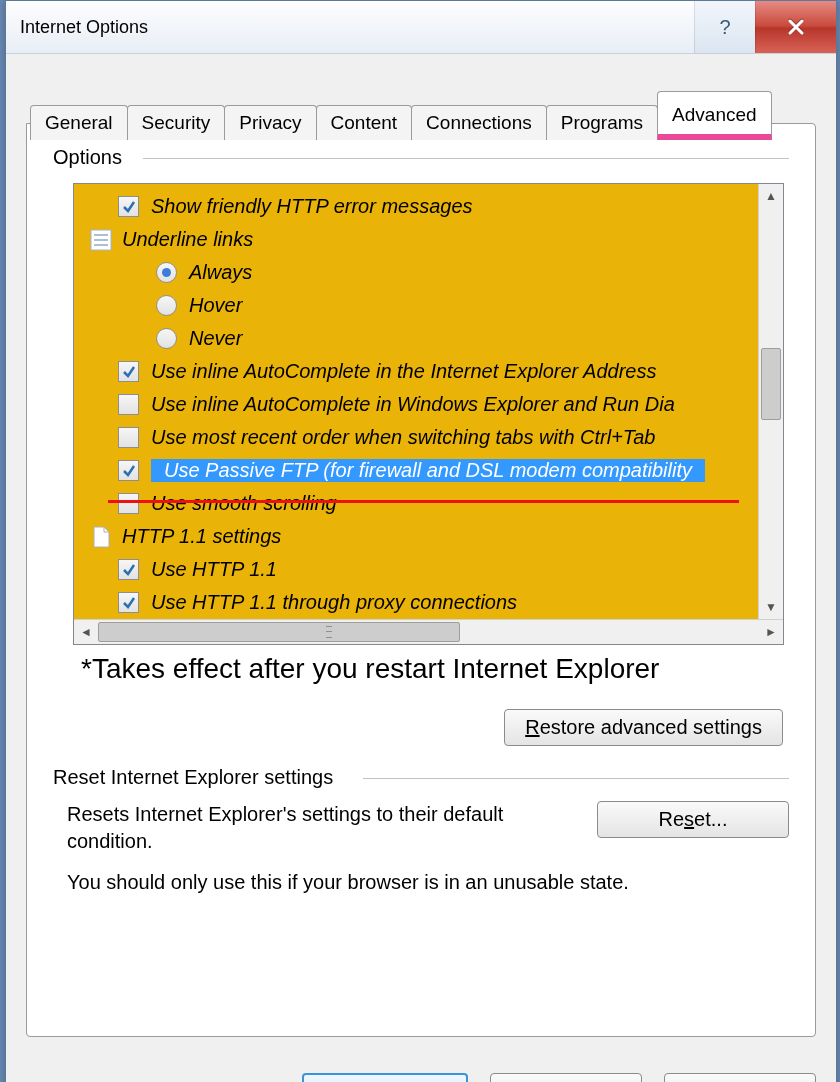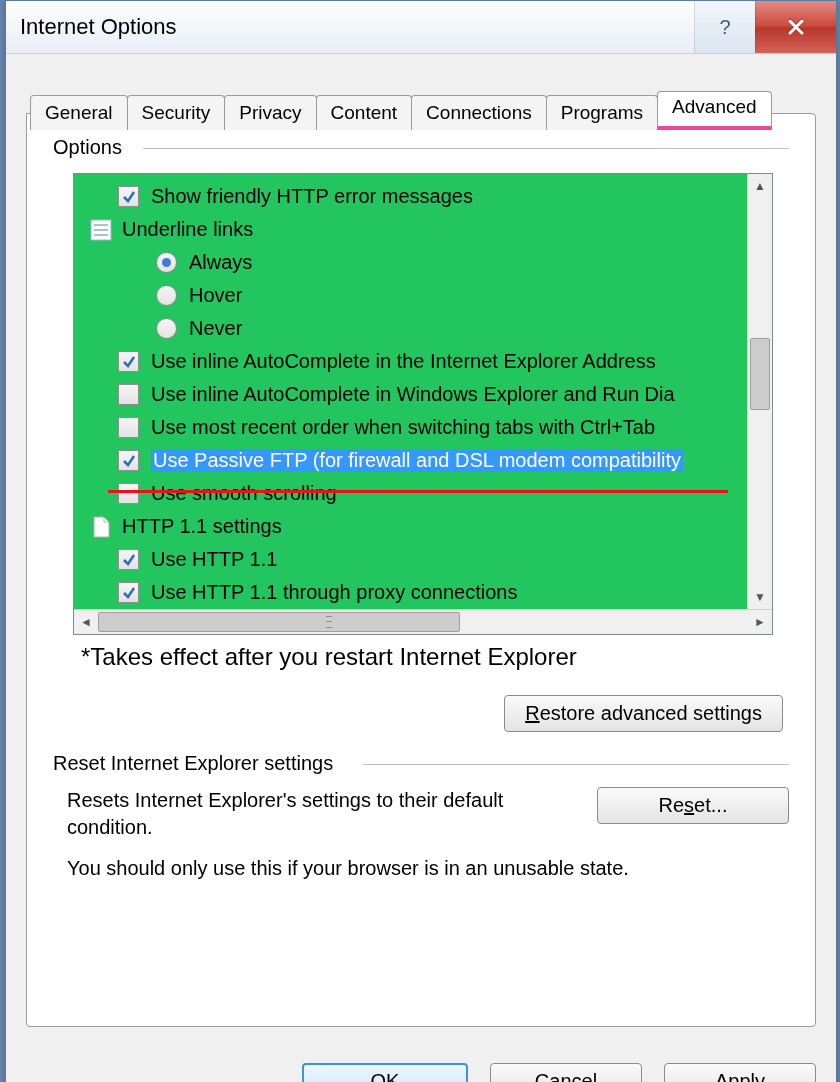--- a/index.html
+++ b/index.html
@@ -22,21 +22,21 @@
   .titlebar {
     display: flex;
     align-items: center;
     height: 52px;
     background: linear-gradient(#fdfdfe, #e8eef6);
     border-bottom: 1px solid #c8d0da;
     padding-left: 14px;
   }
   .titlebar-title {
     flex: 1;
-    font-size: 22px;
+    font-size: 18px;
     color: #000;
   }
   .titlebar-buttons {
     display: flex;
     height: 100%;
   }
   .titlebar-btn {
     width: 60px;
     display: flex;
     align-items: center;
@@ -75,22 +75,22 @@
     border: 1px solid #9a9a9a;
     border-bottom: none;
     border-radius: 4px 4px 0 0;
     margin-right: -1px;
     font-size: 19px;
     color: #000;
     cursor: default;
   }
   .tab.active {
     background: #fff;
-    border-bottom: 4px solid #ec4899;
-    padding-top: 4px;
+    border-bottom: 6px solid #ec4899;
+    padding-top: 12px;
     padding-bottom: 8px;
     position: relative;
     z-index: 3;
   }
   .tabpage {
     background: #fff;
     border: 1px solid #9a9a9a;
     border-radius: 0 4px 4px 4px;
     min-height: 870px;
     padding: 22px 26px 20px 26px;
@@ -109,26 +109,27 @@
   .group-rule {
     position: absolute;
     top: 12px;
     right: 0;
     height: 0;
     border-top: 1px solid #c2c2c2;
   }
 
   
   .tree-wrap {
-    margin: 14px 16px 4px 20px;
+    margin: 14px 5px 4px 20px;
     border: 1px solid #828790;
-    background: #22c55e;
+    background: #eab308;
     height: 460px;
     display: flex;
     flex-direction: column;
+    font-style: italic;
   }
   .tree-body {
     flex: 1;
     overflow: hidden;
     display: flex;
   }
   .tree-content {
     flex: 1;
     padding: 6px 0 0 16px;
     white-space: nowrap;
@@ -193,34 +194,34 @@
   .rb.checked .dot{display:block;}
   .node-icon {
     width: 22px; height: 22px;
     margin-right: 10px;
     flex:0 0 auto;
   }
   .row-label { font-size: 20px; }
   .row.selected .row-label {
     background: #3399ff;
     color: #fff;
-    padding: 0 2px;
+    padding: 0 13px;
   }
   .underline-ann {
     position: absolute;
     left: 34px; right: 44px;
     height: 3px;
     background: #e11;
     top: 316px;
   }
   .tree-wrap { position: relative; }
 
   .footnote {
     margin: 8px 0 0 28px;
-    font-size: 24px;
+    font-size: 28px;
   }
 
   .btn {
     display: inline-block;
     min-width: 110px;
     padding: 6px 20px;
     background: linear-gradient(#fafafa,#e4e4e4);
     border: 1px solid #8b8b8b;
     border-radius: 4px;
     font-size: 20px;

